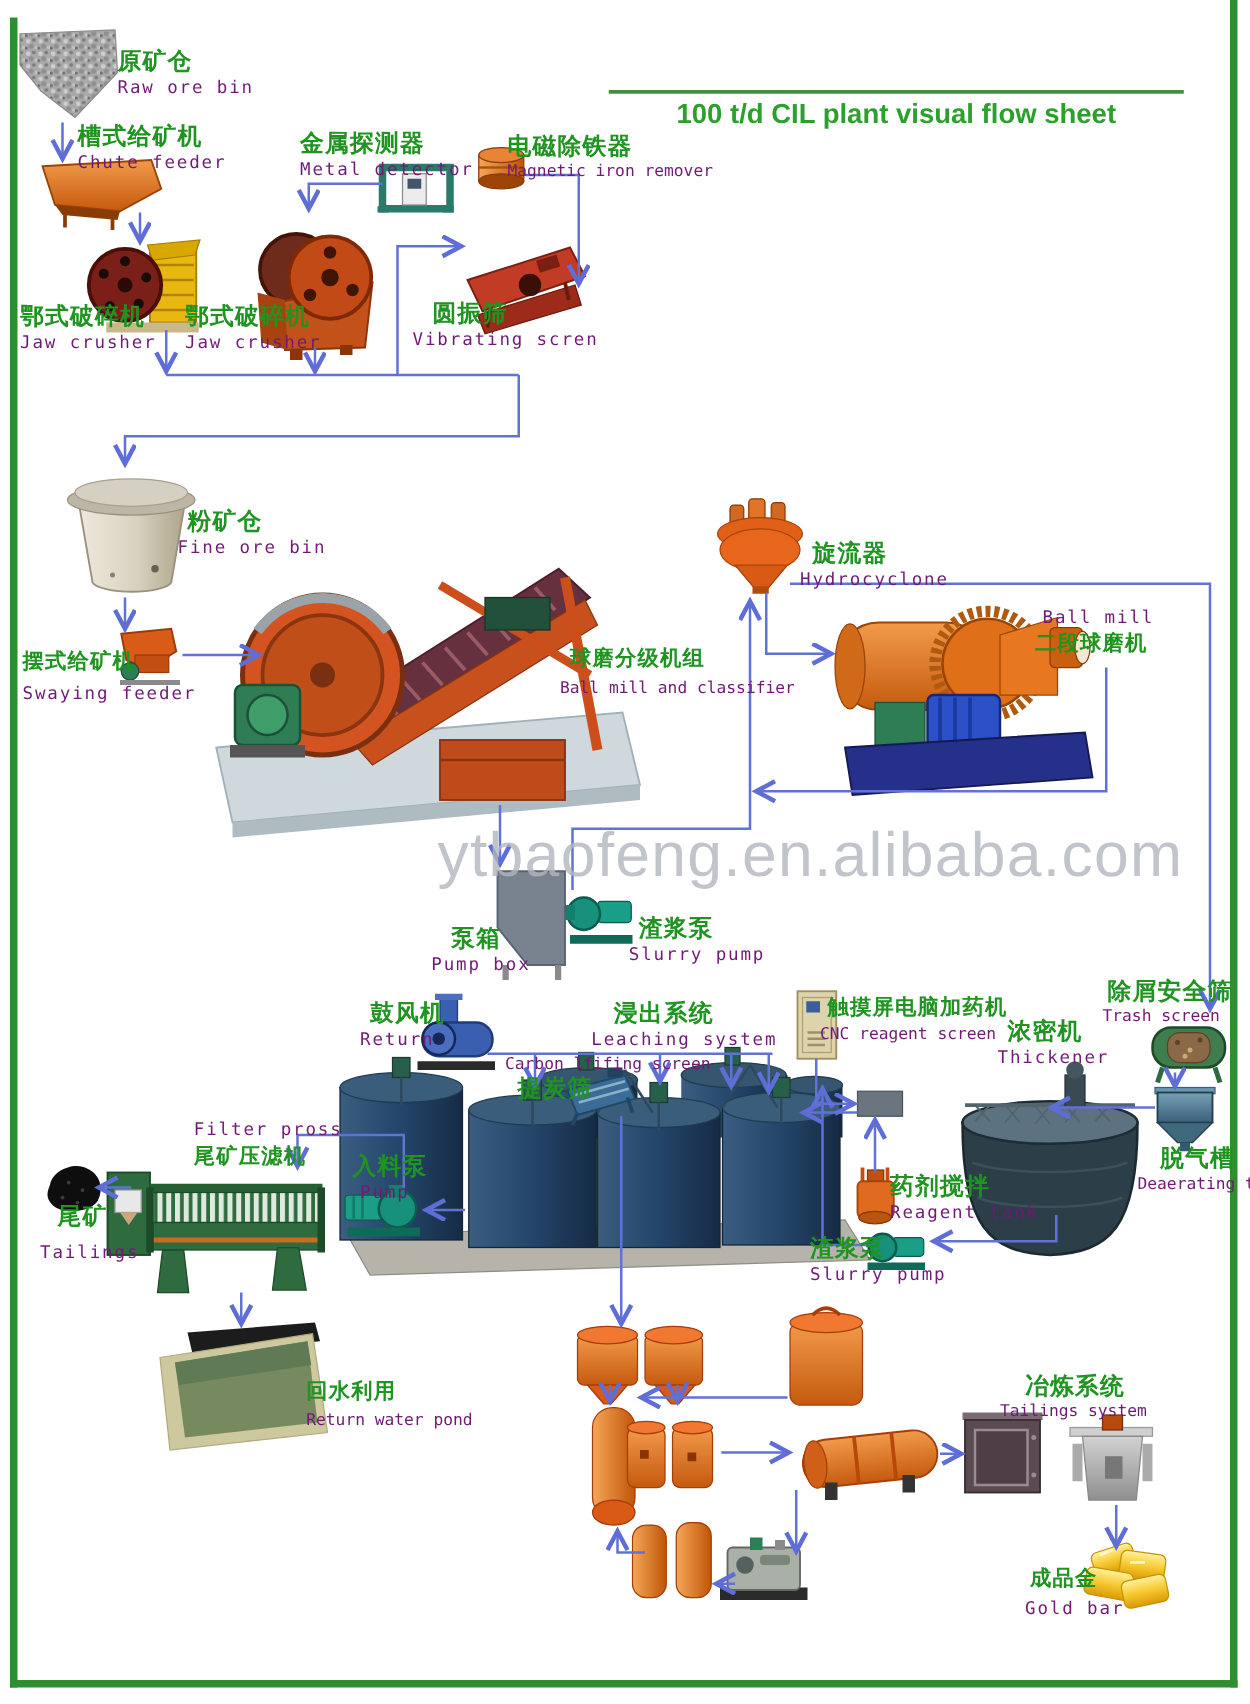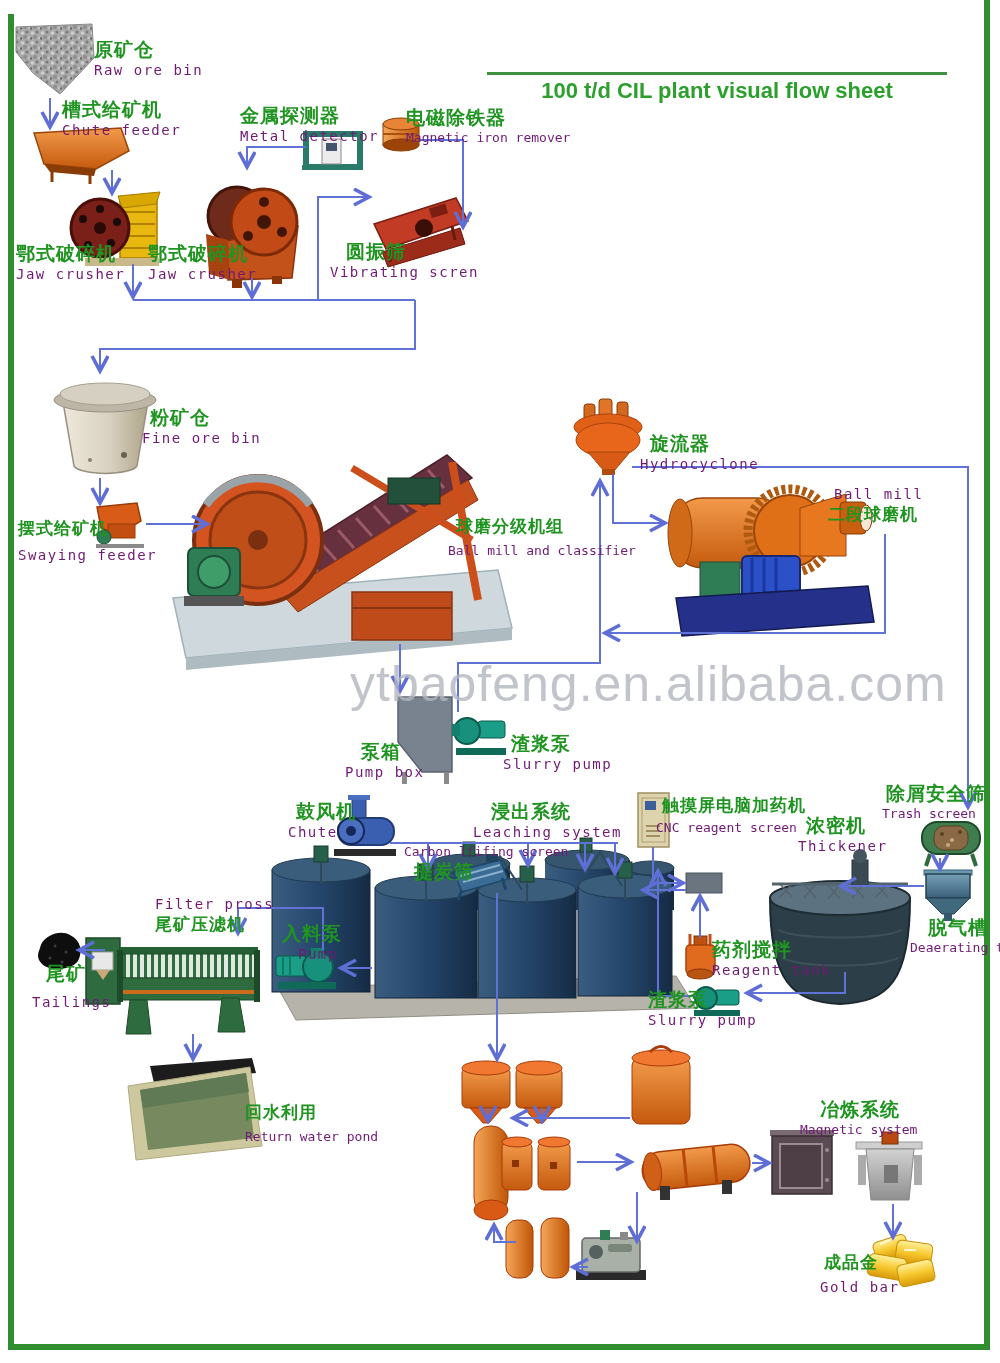--- a/index.html
+++ b/index.html
@@ -568,21 +568,21 @@
   <div class="lbl" style="left:345px;top:740px">
     <div class="zh" style="margin-left:16px">泵箱</div>
     <div class="en">Pump box</div>
   </div>
   <div class="lbl" style="left:503px;top:732px">
     <div class="zh" style="margin-left:8px">渣浆泵</div>
     <div class="en">Slurry pump</div>
   </div>
   <div class="lbl" style="left:288px;top:800px">
     <div class="zh" style="margin-left:8px">鼓风机</div>
-    <div class="en">Chute</div>
+    <div class="en">Return</div>
   </div>
   <div class="lbl" style="left:473px;top:800px">
     <div class="zh" style="margin-left:18px">浸出系统</div>
     <div class="en">Leaching system</div>
   </div>
   <div class="lbl" style="left:404px;top:844px">
     <div class="en tight">Carbon lfifing screen</div>
     <div class="zh" style="margin-left:10px">提炭筛</div>
   </div>
   <div class="lbl" style="left:662px;top:795px">
@@ -600,40 +600,40 @@
   <div class="lbl" style="left:910px;top:916px">
     <div class="zh" style="margin-left:18px">脱气槽</div>
     <div class="en tight">Deaerating tank</div>
   </div>
   <div class="lbl" style="left:155px;top:896px">
     <div class="en">Filter pross</div>
     <div class="zh big">尾矿压滤机</div>
   </div>
   <div class="lbl" style="left:282px;top:922px">
     <div class="zh">入料泵</div>
-    <div class="en" style="margin-left:16px">Pump</div>
+    <div class="en" style="margin-left:6px">Pump</div>
   </div>
   <div class="lbl" style="left:32px;top:962px">
     <div class="zh" style="margin-left:14px">尾矿</div>
     <div class="en" style="margin-top:8px">Tailings</div>
   </div>
   <div class="lbl" style="left:712px;top:938px">
     <div class="zh">药剂搅拌</div>
     <div class="en">Reagent tank</div>
   </div>
   <div class="lbl" style="left:648px;top:988px">
     <div class="zh">渣浆泵</div>
     <div class="en">Slurry pump</div>
   </div>
   <div class="lbl" style="left:245px;top:1102px">
     <div class="zh big">回水利用</div>
     <div class="en tight" style="margin-top:6px">Return water pond</div>
   </div>
   <div class="lbl" style="left:800px;top:1098px">
     <div class="zh" style="margin-left:20px">冶炼系统</div>
-    <div class="en tight">Magnetic system</div>
+    <div class="en tight">Tailings system</div>
   </div>
   <div class="lbl" style="left:820px;top:1252px">
     <div class="zh big" style="margin-left:4px">成品金</div>
     <div class="en" style="margin-top:6px">Gold bar</div>
   </div>
 
 </div>
 
 </body></html>

